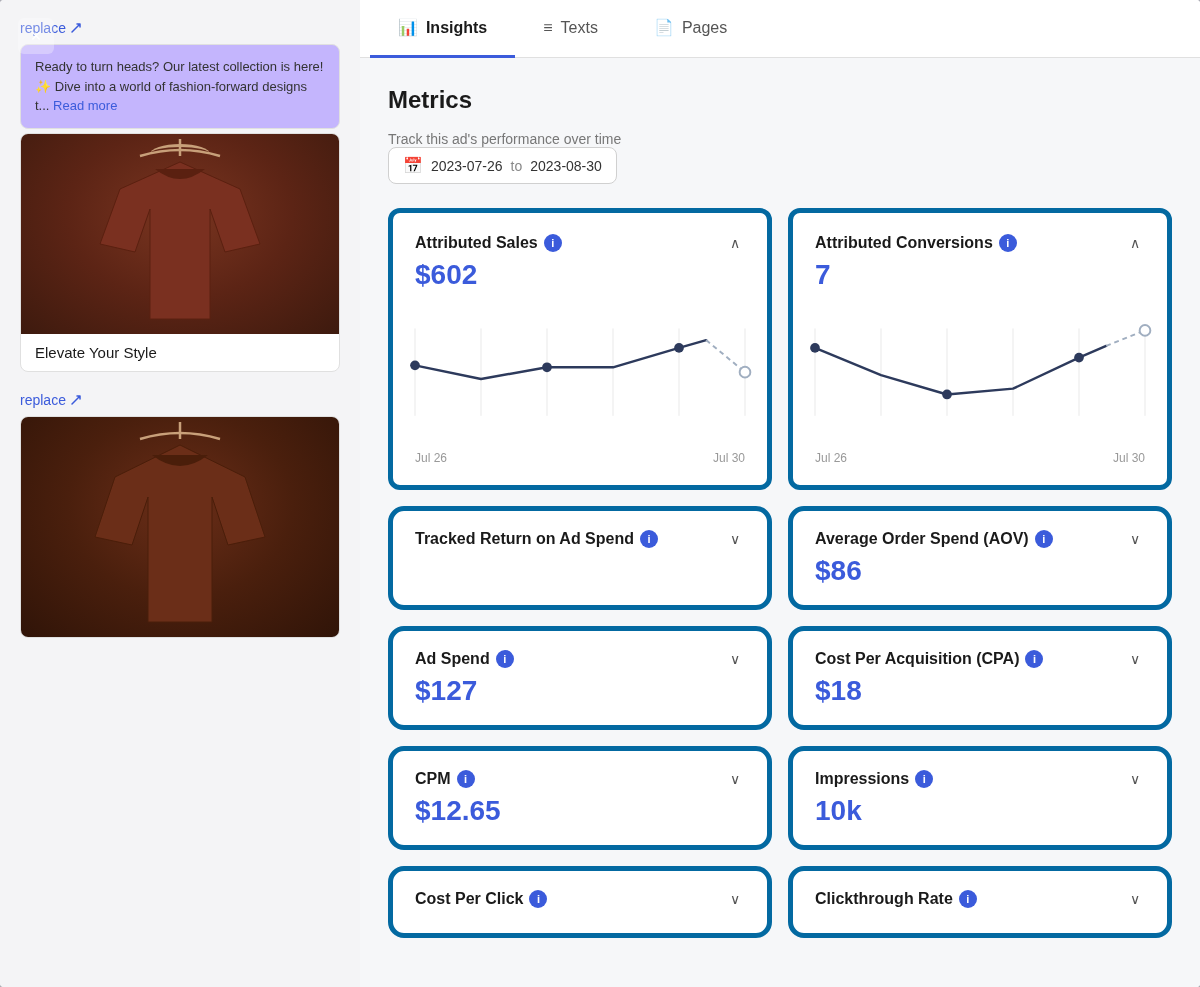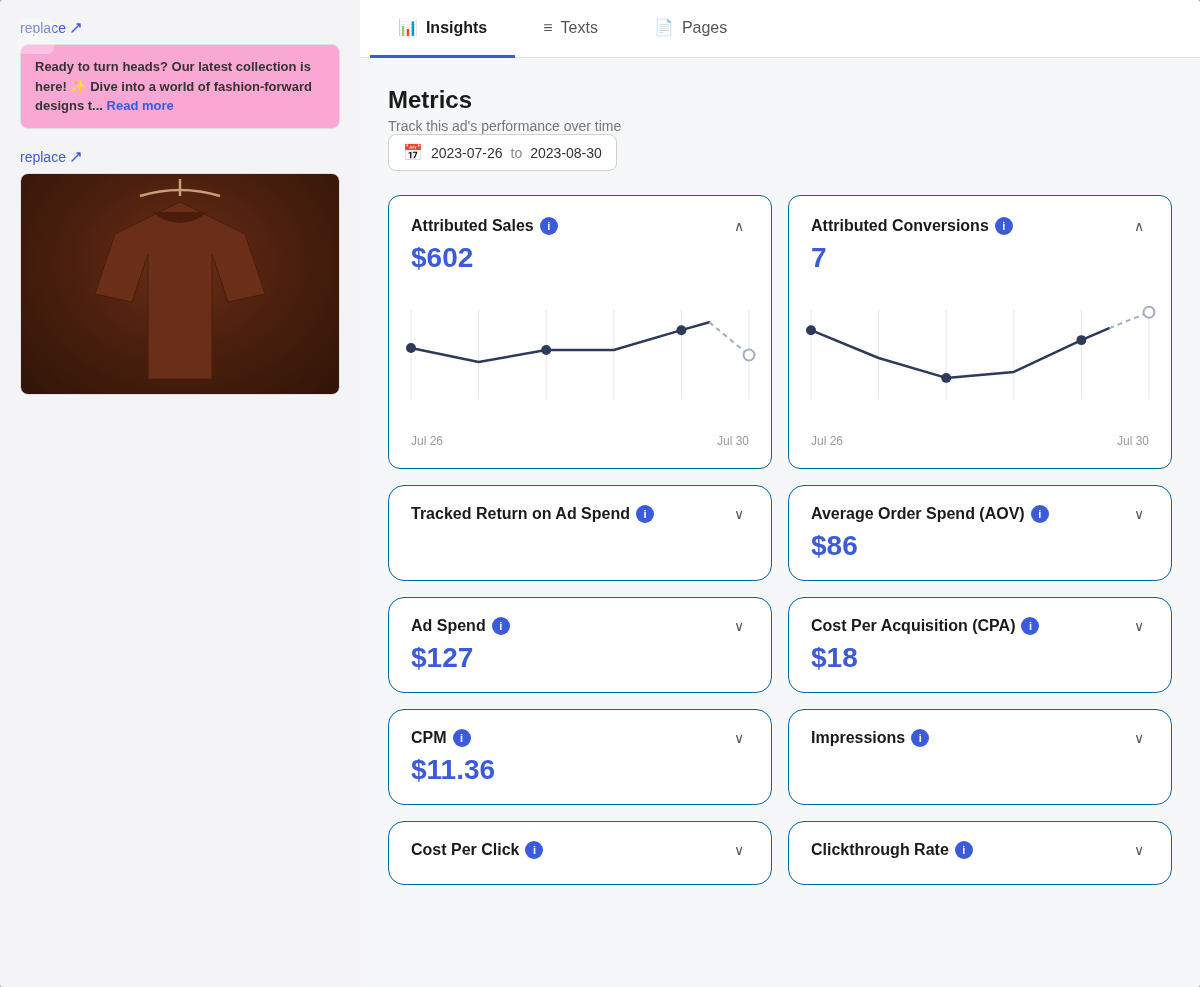--- a/index.html
+++ b/index.html
@@ -49,28 +49,27 @@
 
     .replace-link {
       color: #3b5bdb; font-size: 14px; cursor: pointer;
       display: flex; align-items: center; gap: 4px;
       justify-content: flex-start;
       margin-bottom: 8px;
     }
     .replace-link svg { width: 12px; height: 12px; }
 
     .ad-text-preview {
-      background: #f9a8d4;
+      background: #c4b5fd;
       border: 1px solid #e0e0e0;
       border-radius: 8px;
       padding: 12px 14px;
       font-size: 13px; color: #333;
       line-height: 1.5;
       margin-bottom: 4px;
-      font-weight: bold;
     }
     .ad-text-preview .read-more { color: #3b5bdb; cursor: pointer; }
 
     .ad-image-card {
       background: #fff;
       border: 1px solid #e0e0e0;
       border-radius: 8px;
       overflow: hidden;
       margin-bottom: 4px;
     }
@@ -124,21 +123,21 @@
 
     .metrics-header {
       display: flex;
       justify-content: space-between;
       align-items: flex-start;
       margin-bottom: 24px;
       flex-direction: column;
     }
 
     .metrics-title { font-size: 24px; font-weight: 700; color: #1a1a1a; }
-    .metrics-subtitle { font-size: 14px; color: #777; margin-top: 4px; }
+    .metrics-subtitle { font-size: 14px; color: #777; margin-top: 17px; }
 
     .date-range {
       display: flex; align-items: center; gap: 8px;
       border: 1px solid #d0d0d0;
       border-radius: 8px;
       padding: 8px 14px;
       background: #fff;
       font-size: 14px; color: #333;
       cursor: pointer;
     }
@@ -147,21 +146,21 @@
 
     
     .cards-grid {
       display: grid;
       grid-template-columns: 1fr 1fr;
       gap: 16px;
     }
 
     .metric-card {
       background: #fff;
-      border: 1px solid #0369a1;
+      border: 5px solid #0369a1;
       border-radius: 12px;
       padding: 20px 22px;
       cursor: pointer;
     }
 
     .metric-card-header {
       display: flex;
       justify-content: space-between;
       align-items: center;
       margin-bottom: 6px;
@@ -259,20 +258,36 @@
         <svg viewBox="0 0 12 12" fill="none">
           <path d="M2 10L10 2M7 2h3v3" stroke="#3b5bdb" stroke-width="1.5" stroke-linecap="round" stroke-linejoin="round"></path>
         </svg>
       </div>
 
       <div class="ad-text-preview">
         <span>Ready to turn heads? Our latest collection is here! ✨ Dive into a world of fashion-forward designs t...</span>
         <span class="read-more">Read more</span>
       </div>
 
+      <div class="ad-image-card">
+        <div class="sweater-dark">
+          <div class="hanger"></div>
+
+          <svg viewBox="0 0 280 200" style="position:absolute;top:0;left:0;width:100%;height:100%;">
+
+            <line x1="140" y1="5" x2="140" y2="22" stroke="#c8a07a" stroke-width="2.5"></line>
+            <path d="M100 22 Q140 10 180 22" stroke="#c8a07a" stroke-width="2.5" fill="none"></path>
+
+            <path d="M140 28 L80 55 L60 110 L95 118 L110 75 L110 185 L170 185 L170 75 L185 118 L220 110 L200 55 Z" fill="#7a3020" stroke="#5a2010" stroke-width="1"></path>
+
+            <path d="M115 35 Q140 55 165 35" fill="#5a2010" stroke="none"></path>
+          </svg>
+        </div>
+        <div class="ad-caption">Elevate Your Style</div>
+      </div>
 
       <div class="second-section">
         <div class="replace-link">
           <span>replace</span>
           <svg viewBox="0 0 12 12" fill="none">
             <path d="M2 10L10 2M7 2h3v3" stroke="#3b5bdb" stroke-width="1.5" stroke-linecap="round" stroke-linejoin="round"></path>
           </svg>
         </div>
 
         <div class="ad-image-card">
@@ -440,31 +455,32 @@
           </div>
 
           <div class="metric-card collapsed">
             <div class="metric-card-header">
               <div class="metric-card-title-row">
                 <span>CPM</span>
                 <span class="info-icon">i</span>
               </div>
               <div class="chevron-down">∨</div>
             </div>
-            <div class="metric-value">$11.36</div>
+            <div class="metric-value">$12.65</div>
           </div>
 
           <div class="metric-card collapsed">
             <div class="metric-card-header">
               <div class="metric-card-title-row">
                 <span>Impressions</span>
                 <span class="info-icon">i</span>
               </div>
               <div class="chevron-down">∨</div>
             </div>
+            <div class="metric-value">10k</div>
           </div>
 
           <div class="metric-card collapsed">
             <div class="metric-card-header">
               <div class="metric-card-title-row">
                 <span>Cost Per Click</span>
                 <span class="info-icon">i</span>
               </div>
               <div class="chevron-down">∨</div>
             </div>

